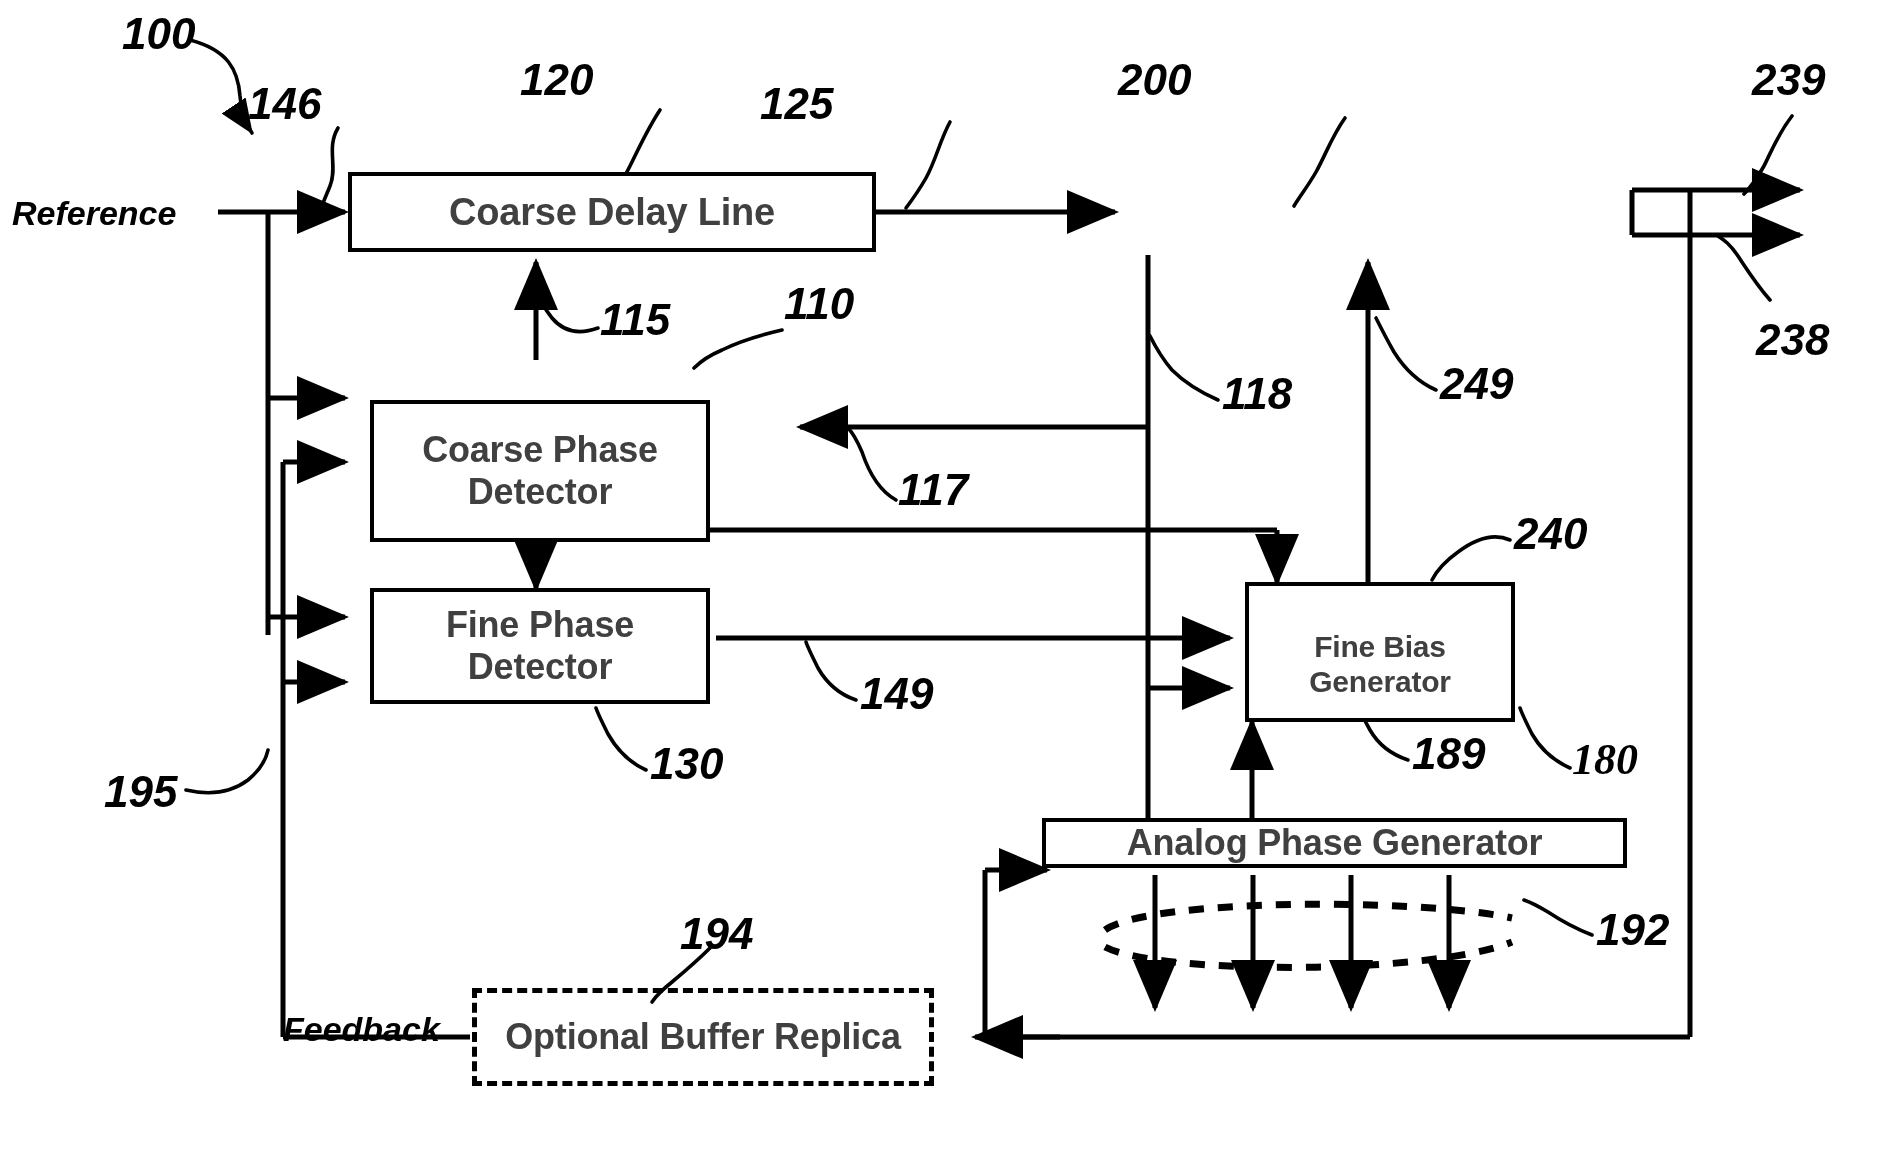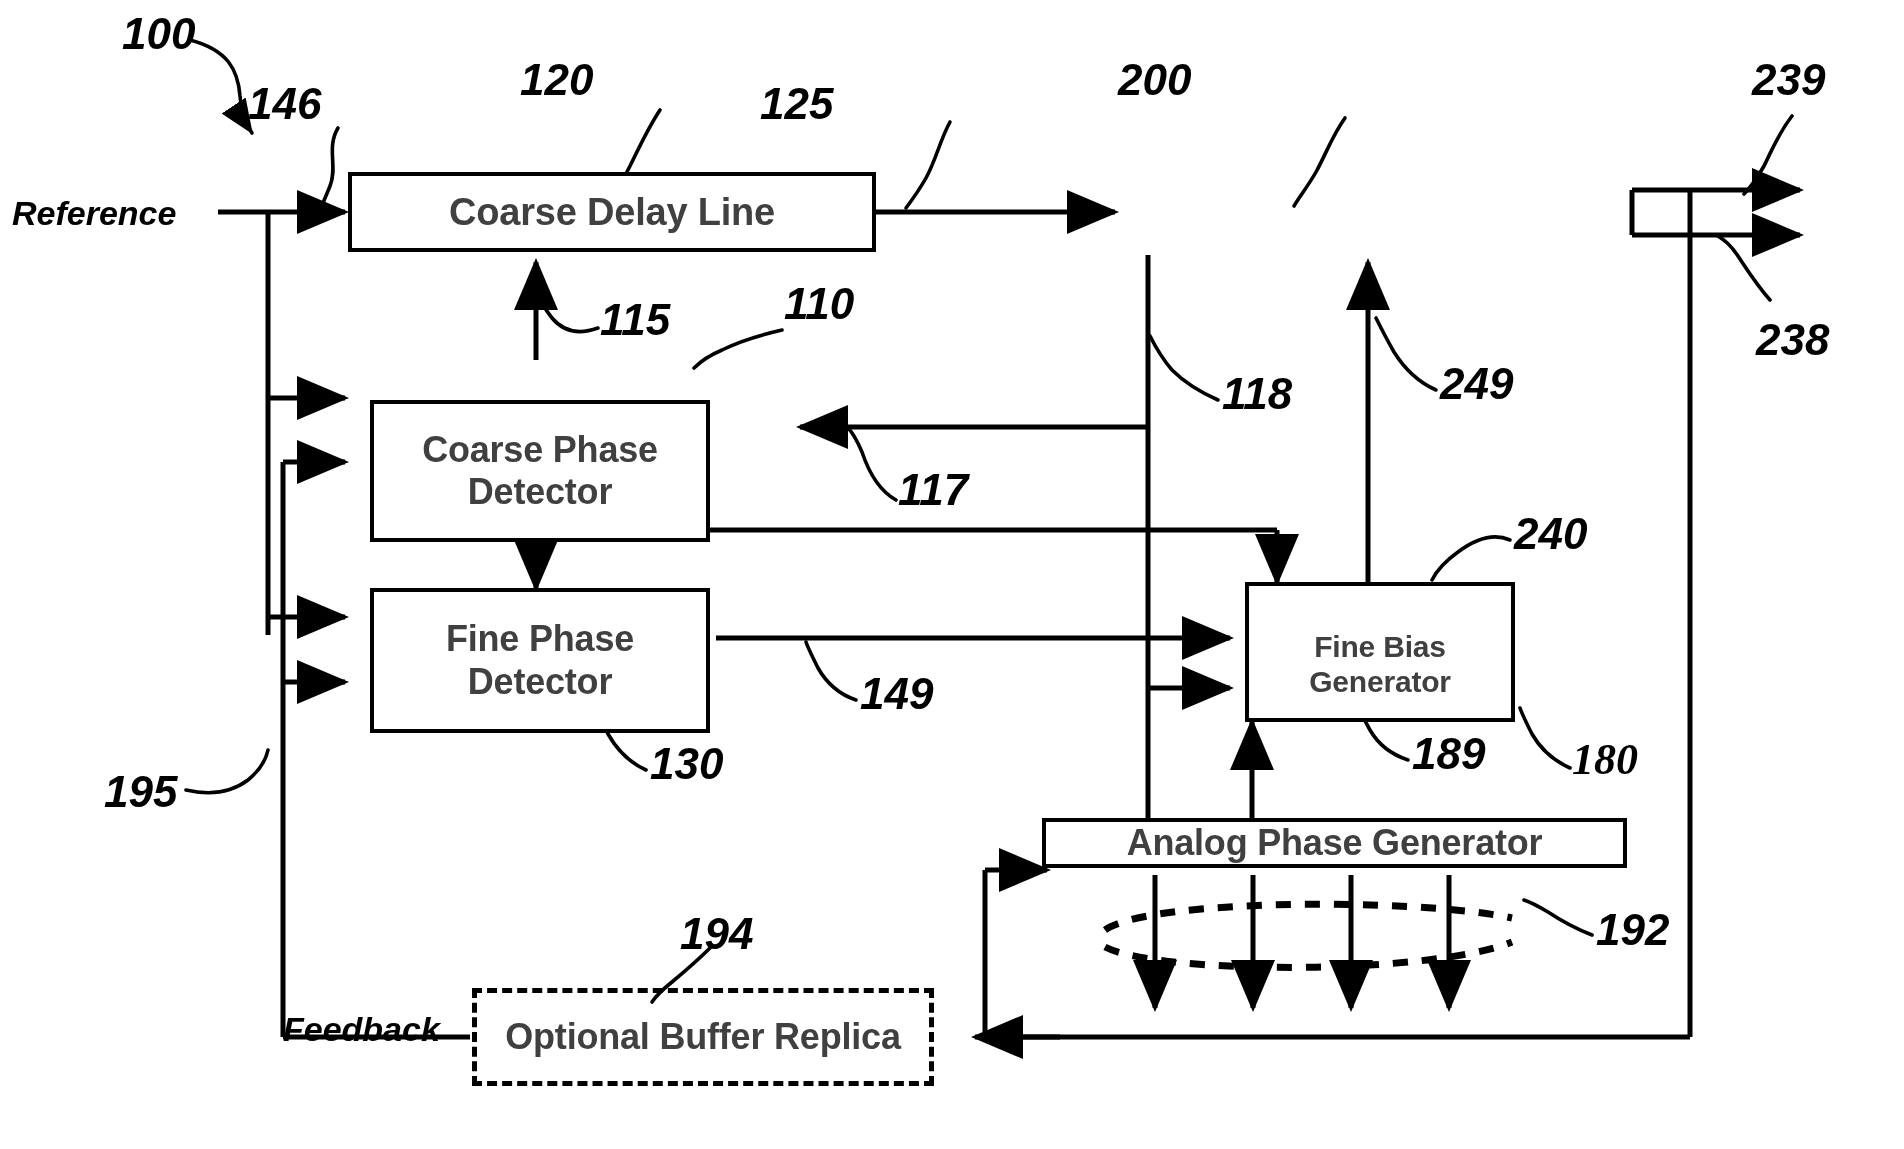--- a/index.html
+++ b/index.html
@@ -171,21 +171,21 @@
   <div class="block" style="left:348px; top:172px; width:528px; height:80px;">
     <span class="blabel" style="font-size:38px;">Coarse Delay Line</span>
   </div>
 
 
   <div class="block" style="left:370px; top:358px; width:340px; height:142px;margin-top:42px;">
     <span class="blabel" style="font-size:36px;">Coarse Phase
 Detector</span>
   </div>
 
-  <div class="block" style="left:370px; top:588px; width:340px; height:145px;">
+  <div class="block" style="left:370px; top:588px; width:340px; height:116px;">
     <span class="blabel" style="font-size:36px;">Fine Phase
 Detector</span>
   </div>
 
   <div class="block" style="left:1245px; top:582px; width:270px; height:140px;">
     <span class="blabel" style="font-size:30px;margin-top:24px;">Fine Bias
 Generator</span>
   </div>
 
   <div class="block" style="left:1042px; top:818px; width:585px; height:50px;">

